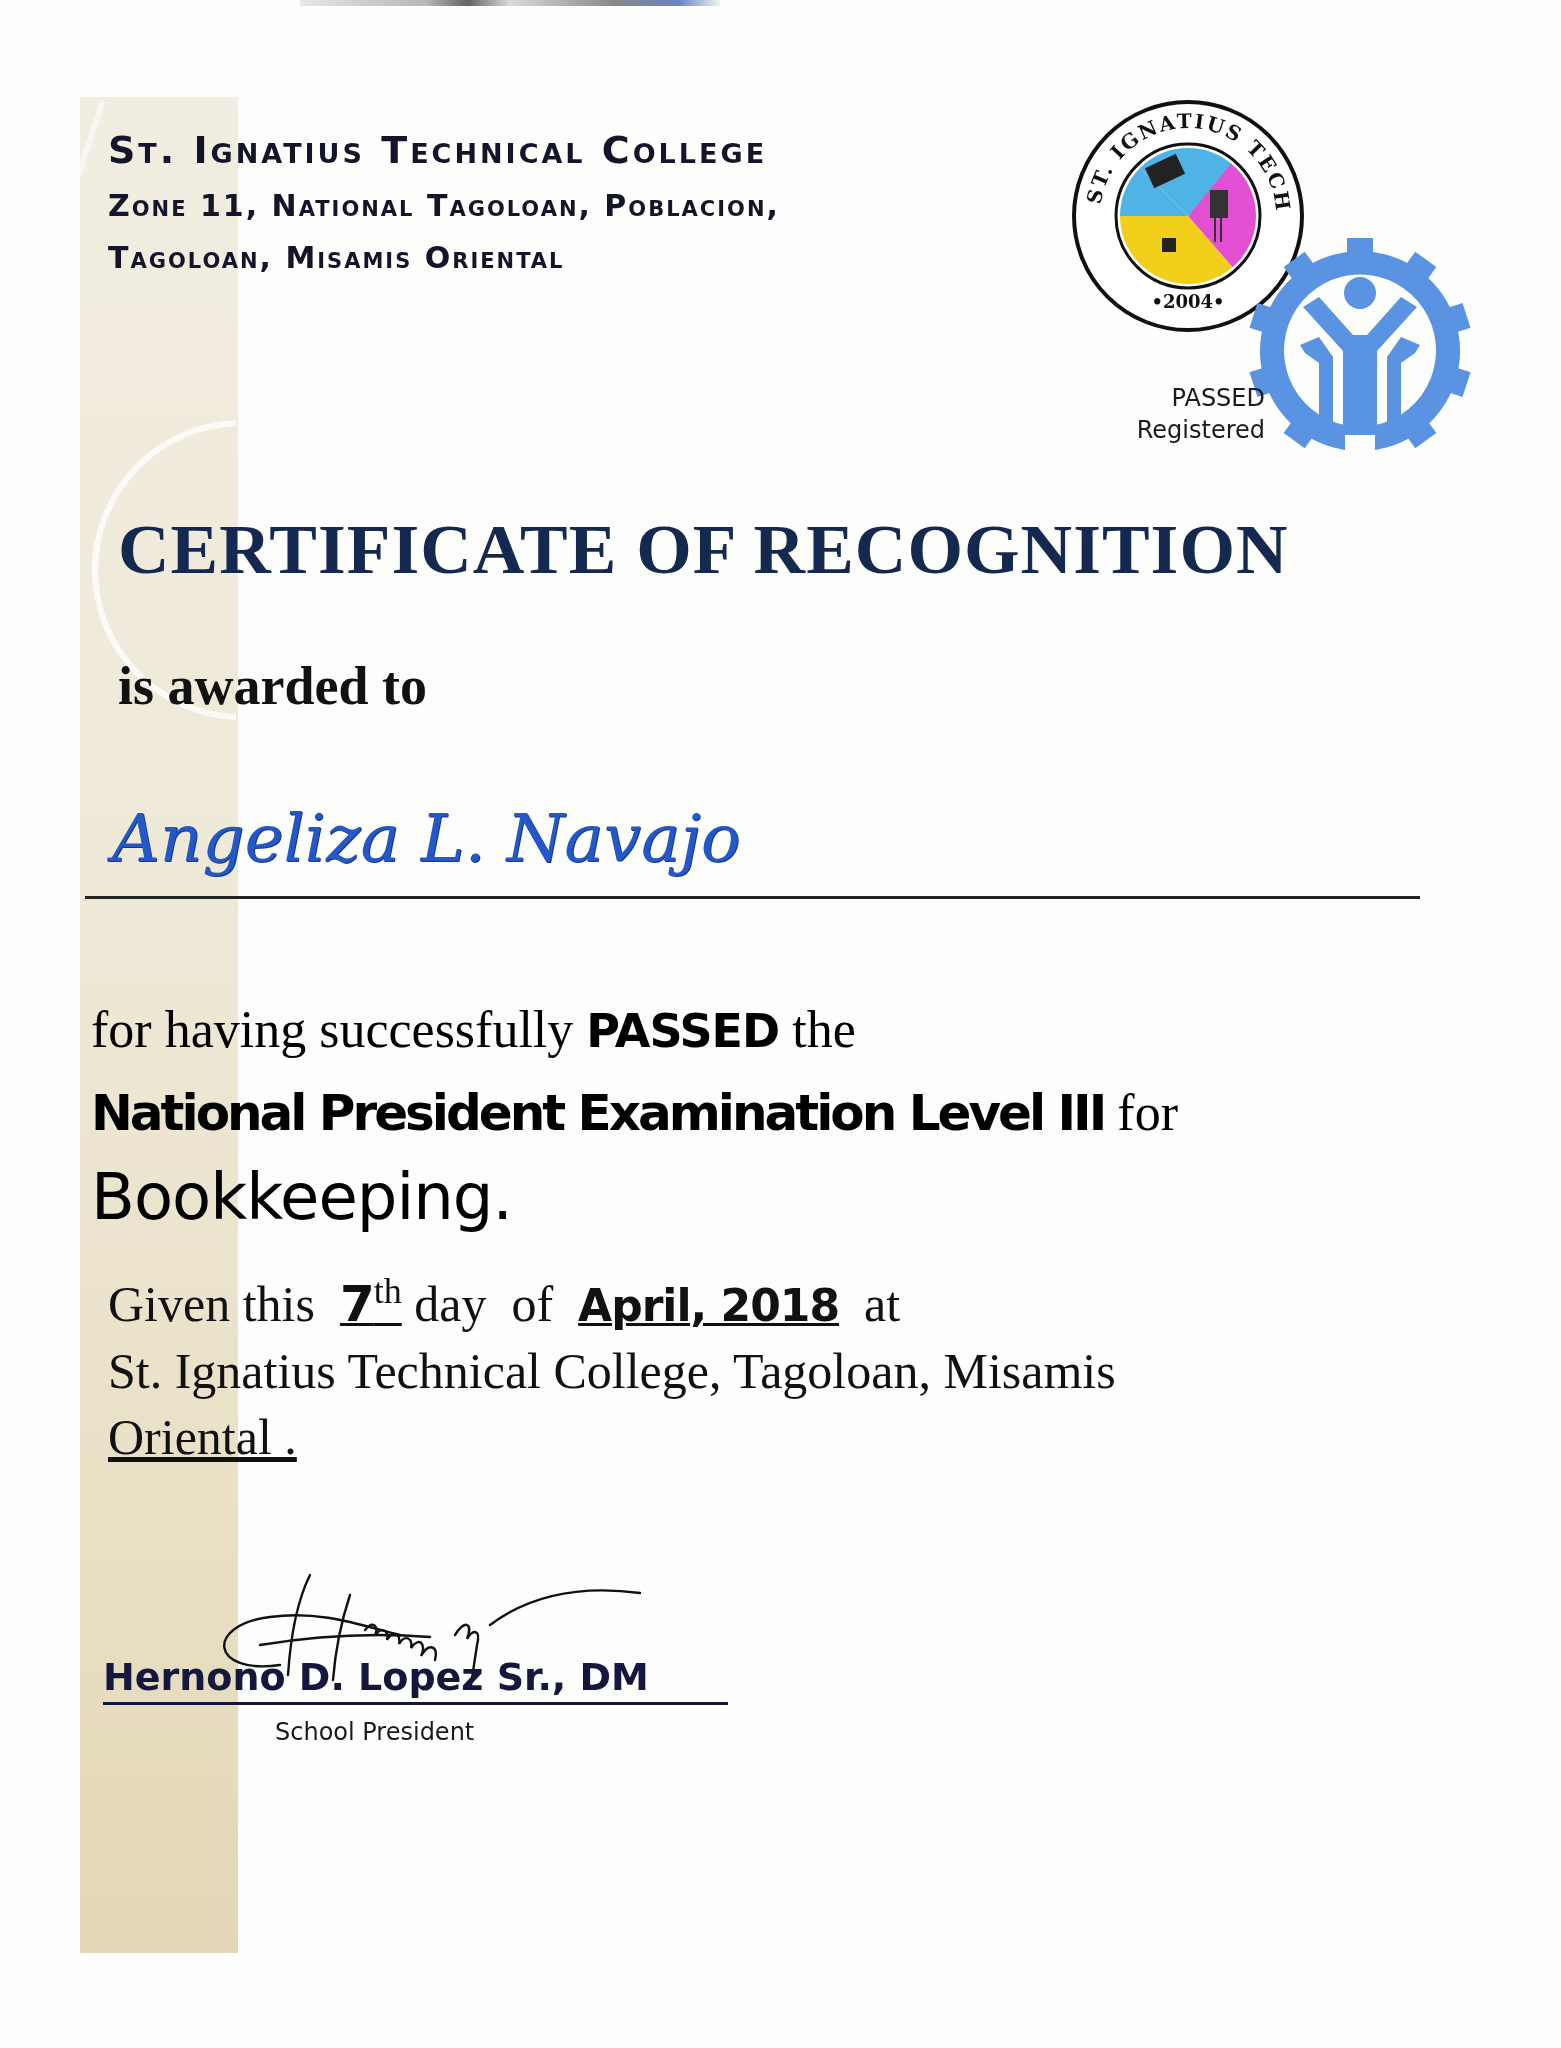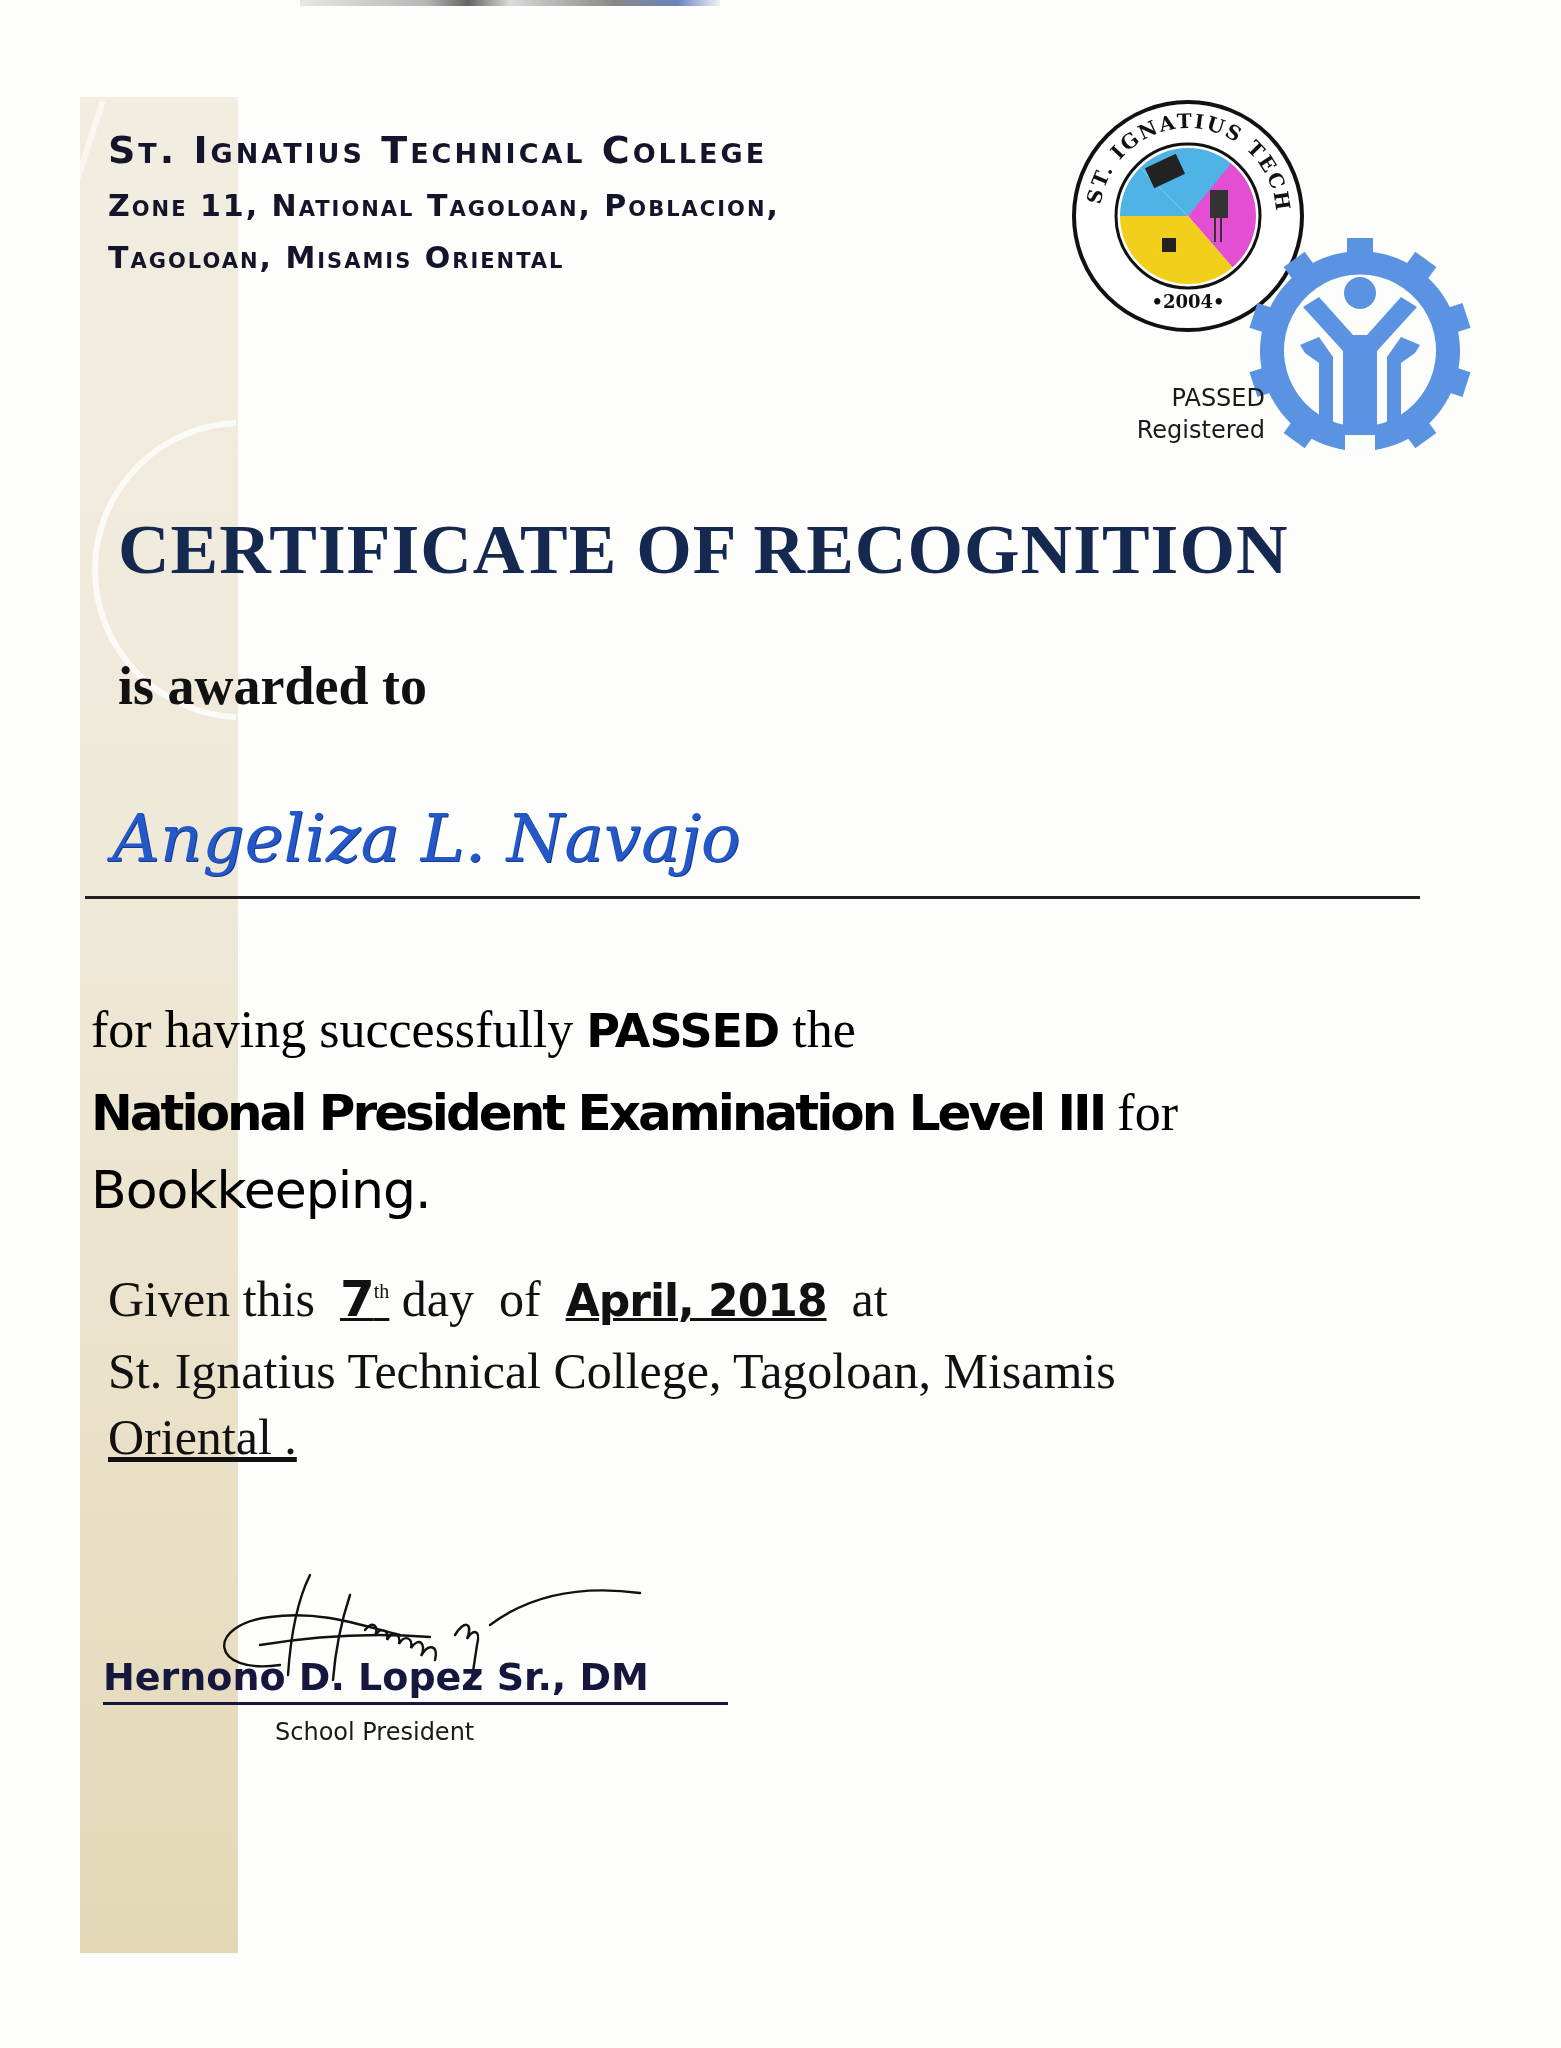--- a/index.html
+++ b/index.html
@@ -44,21 +44,21 @@
   .l3 { top:1160px; }
   .sans-bold { font-family:"DejaVu Sans", sans-serif; font-weight:bold; letter-spacing:-1px; }
   .sans { font-family:"DejaVu Sans", sans-serif; letter-spacing:-1px; }
   .comp { font-family:"DejaVu Sans", sans-serif; font-weight:bold; letter-spacing:-3px; font-size:50px; }
 
   .given { left:108px; font-family:"Liberation Serif", serif; font-size:50px; color:#111; white-space:nowrap; }
   .g1 { top:1270px; }
   .g2 { top:1342px; }
   .g3 { top:1408px;text-decoration:underline; }
   .ul { text-decoration:underline; text-decoration-thickness:3px; }
-  .sup { font-size:20px; vertical-align:super; }
+  .sup { font-size:36px; vertical-align:super; }
 
   .sig-svg { left:200px; top:1555px; }
   .signer { left:103px; top:1655px; font-family:"DejaVu Sans", sans-serif; font-weight:bold; font-size:38px; color:#15173f; white-space:nowrap; }
   .signer-line { left:103px; top:1702px; width:625px; height:3px; background:#15173f; }
   .signer-title { left:275px; top:1718px; font-family:"DejaVu Sans", sans-serif; font-size:24px; color:#1a1a1a; white-space:nowrap; }
 </style>
 </head>
 <body>
 
 <div class="abs top-scan"></div>
@@ -130,21 +130,21 @@
 <div class="abs body-line l1">
   <span>for having successfully</span>
   <span class="sans-bold" style="font-size:46px">PASSED</span>
   <span>the</span>
 </div>
 <div class="abs body-line l2">
   <span class="comp">National President Examination Level III</span>
   <span>for</span>
 </div>
 <div class="abs body-line l3">
-  <span class="sans" style="font-size:52px">Bookkeeping.</span>
+  <span class="sans" style="font-size:64px">Bookkeeping.</span>
 </div>
 
 <div class="abs given g1">
   <span>Given this</span>&nbsp;
   <span class="ul"><span class="sans-bold">7</span><span class="sup">th</span></span>
   <span>day</span>&nbsp;
   <span>of</span>&nbsp;
   <span class="sans-bold ul" style="font-size:44px">April, 2018</span>&nbsp;
   <span>at</span>
 </div>

